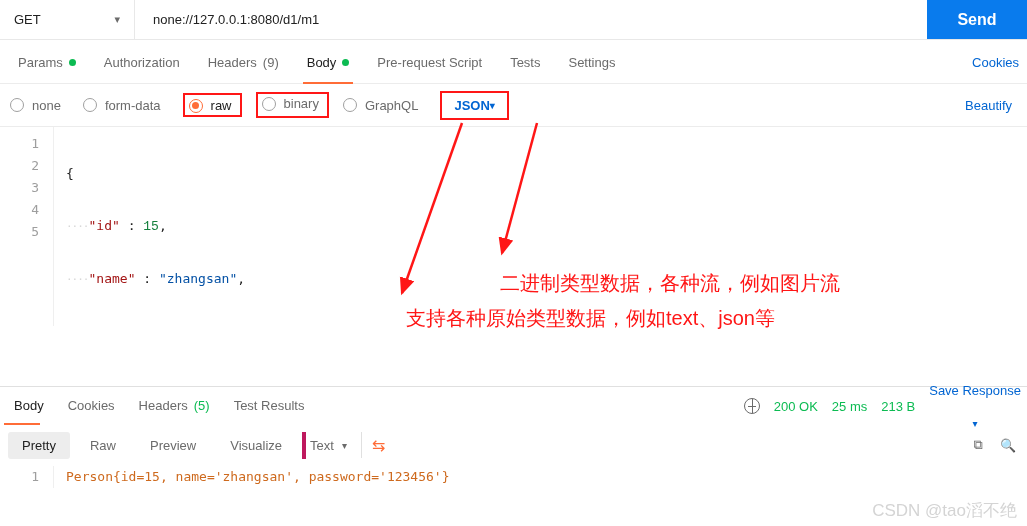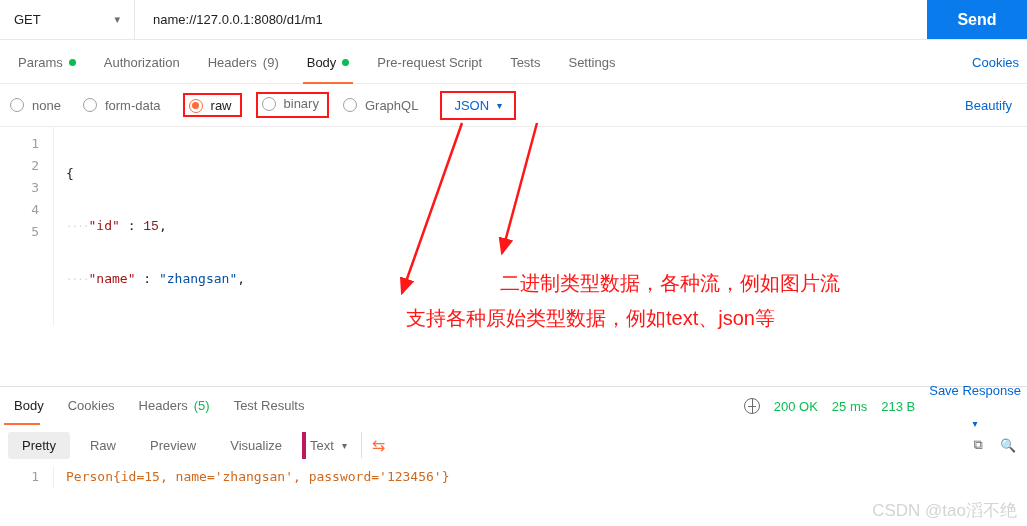--- a/index.html
+++ b/index.html
@@ -13,32 +13,32 @@
   .tab { padding: 0 14px; height: 44px; display: flex; align-items: center; color: #6b6b6b; cursor: pointer; position: relative; gap: 6px; }
   .tab.active { color: #212121; }
   .tab.active::after { content: ''; position: absolute; left: 10px; right: 10px; bottom: 0; height: 2px; background: #ff6c37; }
   .cookies-link { position: absolute; right: 8px; top: 0; height: 44px; display: flex; align-items: center; color: #0265D2; cursor: pointer; font-size: 13px; }
   .dot-green { width: 7px; height: 7px; border-radius: 50%; background: #0cbb52; display: inline-block; }
   .body-type-row { display: flex; align-items: center; height: 42px; padding: 0 10px; position: relative; }
   .radio-opt { display: inline-flex; align-items: center; gap: 8px; margin-right: 22px; cursor: pointer; color: #6b6b6b; }
   .radio-circ { width: 14px; height: 14px; border-radius: 50%; border: 1.5px solid #a0a0a0; display: inline-flex; align-items: center; justify-content: center; background: #fff; }
   .radio-circ.sel { border-color: #ff6c37; }
   .radio-circ.sel::after { content: ''; width: 7px; height: 7px; border-radius: 50%; background: #ff6c37; }
-  .ctype-select { display: inline-flex; align-items: center; gap: 8px; color: #0265D2; padding: 3px 8px; cursor: pointer; }
+  .ctype-select { display: inline-flex; align-items: center; color: #0265D2; padding: 3px 8px; cursor: pointer; font-weight: bold; }
   .ctype-select .chev { color: #0265D2; font-size: 10px; }
   .beautify { position: absolute; right: 15px; top: 0; height: 42px; display: flex; align-items: center; color: #0265D2; cursor: pointer; }
   .redbox { border: 2px solid #ff1616; padding: 2px 4px; margin-right: 14px; }
   .editor { border-top: 1px solid #ececec; height: 200px; display: flex; font-family: Consolas, Menlo, monospace; font-size: 13px; position: relative; }
   .gutter { width: 54px; background: #fff; border-right: 1px solid #efefef; padding: 6px 0; color: #9e9e9e; text-align: right; }
   .gutter div { padding: 0 14px 0 0; line-height: 22px; }
   .code { flex: 1; padding: 6px 0; white-space: pre; overflow: hidden; }
   .code-line { line-height: 22px; padding-left: 12px; }
   .code-line .ws { color: #d8d8d8; font-size: 11px; letter-spacing: -1px; }
   .key { color: #a31515; }
-  .num { color: #7f1d1d; font-family: Liberation Mono, monospace; }
+  .num { color: #15803d; font-family: Liberation Mono, monospace; }
   .str { color: #0451a5; }
   .punct { color: #212121; }
   .arrow { position: absolute; pointer-events: none; }
   .anno { position: absolute; color: #ff1616; font-family: Liberation Sans, sans-serif; font-size: 20px; }
   .resp-tabs { display: flex; align-items: center; height: 38px; border-top: 1px solid #e0e0e0; padding: 0 2px; position: relative; }
   .rtab { padding: 0 12px; height: 38px; display: flex; align-items: center; gap: 6px; color: #6b6b6b; cursor: pointer; position: relative; }
   .rtab.active { color: #212121; }
   .rtab.active::after { content:''; position:absolute; left:2px; right:auto; width:36px; bottom:0; height:2px; background:#ff6c37; }
   .rcount { color: #0cbb52; }
   .resp-right { position: absolute; right: 6px; top: 0; height: 38px; display: flex; align-items: center; gap: 14px; }
@@ -61,21 +61,21 @@
 </style>
 </head>
 <body>
 
 <div class="top-row">
   <div class="method-select">
     <span>GET</span>
     <span class="chev">▾</span>
   </div>
   <div class="url-input">
-    <span>name://127.0.0.1:8080/d1/m1</span>
+    <span>none://127.0.0.1:8080/d1/m1</span>
   </div>
   <div class="send-btn">
     <span>Send</span>
   </div>
 </div>
 
 <div class="tabs-row">
   <div class="tab">
     <span>Params</span>
     <span class="dot-green"></span>

